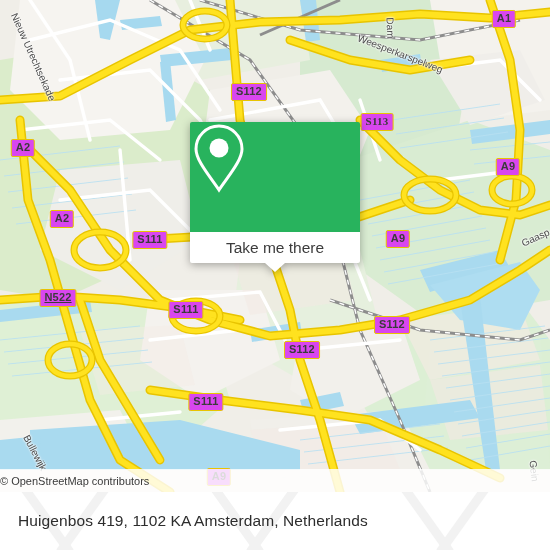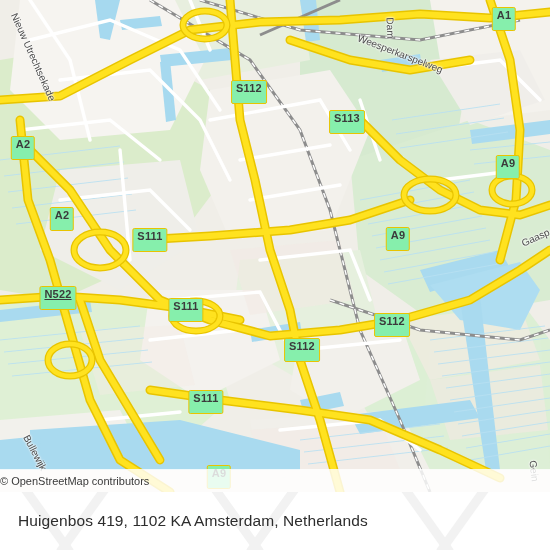--- a/index.html
+++ b/index.html
@@ -13,28 +13,28 @@
   
   .map{
     position:absolute;left:0;top:0;width:550px;height:492px;overflow:hidden;
     background:#eef0e6;
   }
   .map svg{position:absolute;left:0;top:0;}
 
   
   .shield{
     position:absolute;
-    background:#86efac;
+    background:#d946ef;
     border:1.5px solid #e8c400;
     border-radius:2px;
     color:#3b3b3b;
     font-size:11px;
     font-weight:bold;
     line-height:13px;
-    padding:1px 4px 8px 4px;
+    padding:1px 4px 2px 4px;
     white-space:nowrap;
     transform:translate(-50%,-50%);
     letter-spacing:.2px;
     font-family:"Liberation Sans",sans-serif;
   }
 
   
   .street{
     position:absolute;
     color:#4a4a4a;
@@ -291,28 +291,40 @@
     <div class="street" style="left:26px;top:430px;transform:rotate(62deg);">Bullewijk</div>
     <div class="street" style="left:533px;top:455px;transform:rotate(84deg);">Gein</div>
 
     <div class="shield" style="left:504px;top:19px;">A1</div>
     <div class="shield" style="left:23px;top:148px;">A2</div>
     <div class="shield" style="left:62px;top:219px;">A2</div>
     <div class="shield" style="left:508px;top:167px;">A9</div>
     <div class="shield" style="left:398px;top:239px;">A9</div>
     <div class="shield" style="left:219px;top:477px;">A9</div>
     <div class="shield" style="left:249px;top:92px;">S112</div>
-    <div class="shield" style="left:347px;top:122px;">S113</div>
+    <div class="shield" style="left:377px;top:122px;font-family:Liberation Serif, serif;">S113</div>
     <div class="shield" style="left:150px;top:240px;">S111</div>
     <div class="shield" style="left:186px;top:310px;">S111</div>
     <div class="shield" style="left:392px;top:325px;">S112</div>
     <div class="shield" style="left:302px;top:350px;">S112</div>
     <div class="shield" style="left:206px;top:402px;">S111</div>
     <div class="shield" style="left:58px;top:298px;text-decoration:underline;">N522</div>
 
+    <div class="popup">
+      <div class="popup-top">
+        <svg width="58" height="72" viewBox="0 0 58 72">
+          <path d="M29 4 C16.3 4 6 14.3 6 27 C6 38 18 52 29 68 C40 52 52 38 52 27 C52 14.3 41.7 4 29 4 Z" fill="none" stroke="#ffffff" stroke-width="3"></path>
+          <circle cx="29" cy="26" r="9.5" fill="#ffffff"></circle>
+        </svg>
+      </div>
+      <div class="popup-bottom">
+        <span class="label">Take me there</span>
+      </div>
+      <div class="popup-tail"></div>
+    </div>
 
     <div class="attrib">
       <span>© OpenStreetMap contributors</span>
     </div>
   </div>
 
   <div class="footer">
     <svg class="wm" width="550" height="58" viewBox="0 0 550 58">
       <g stroke="#f2f2f2" stroke-width="9" fill="none">
         <path d="M20 -10 L70 60"></path>

